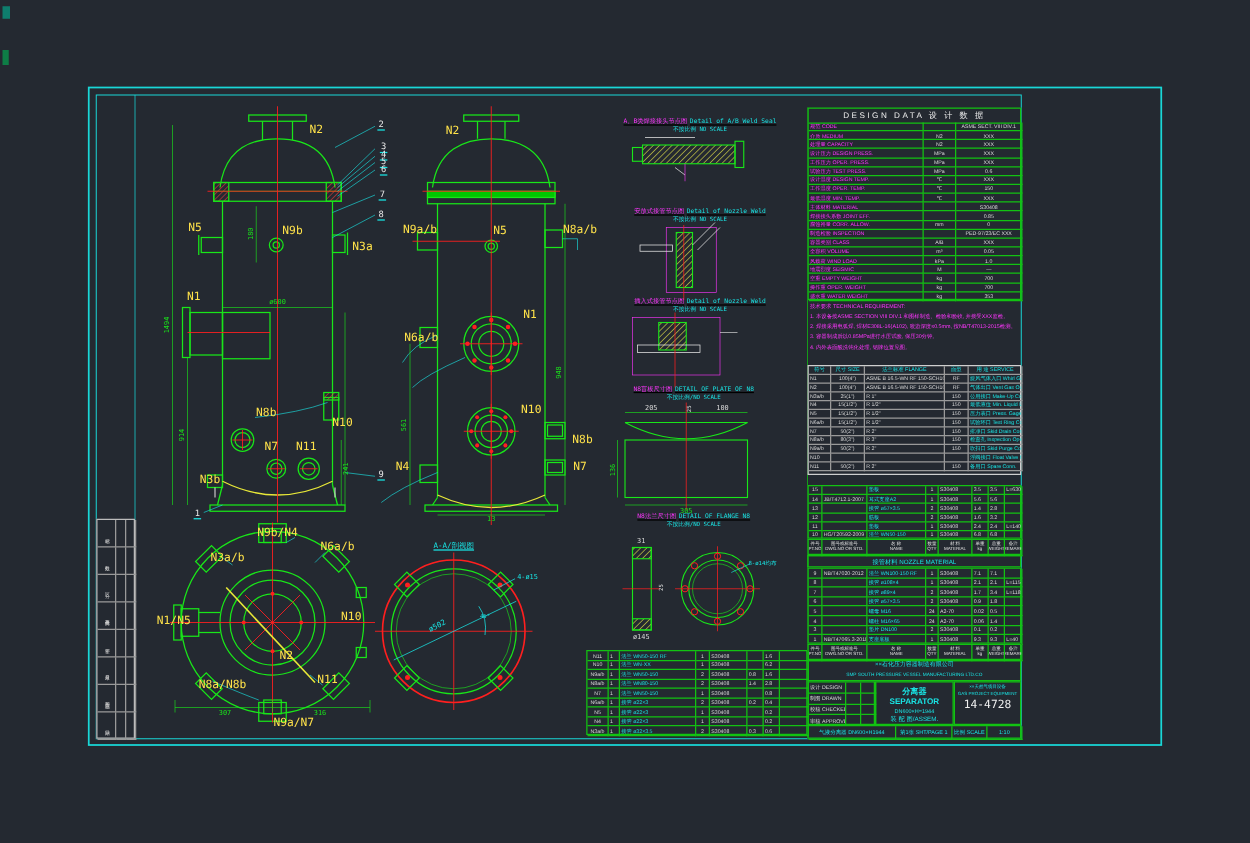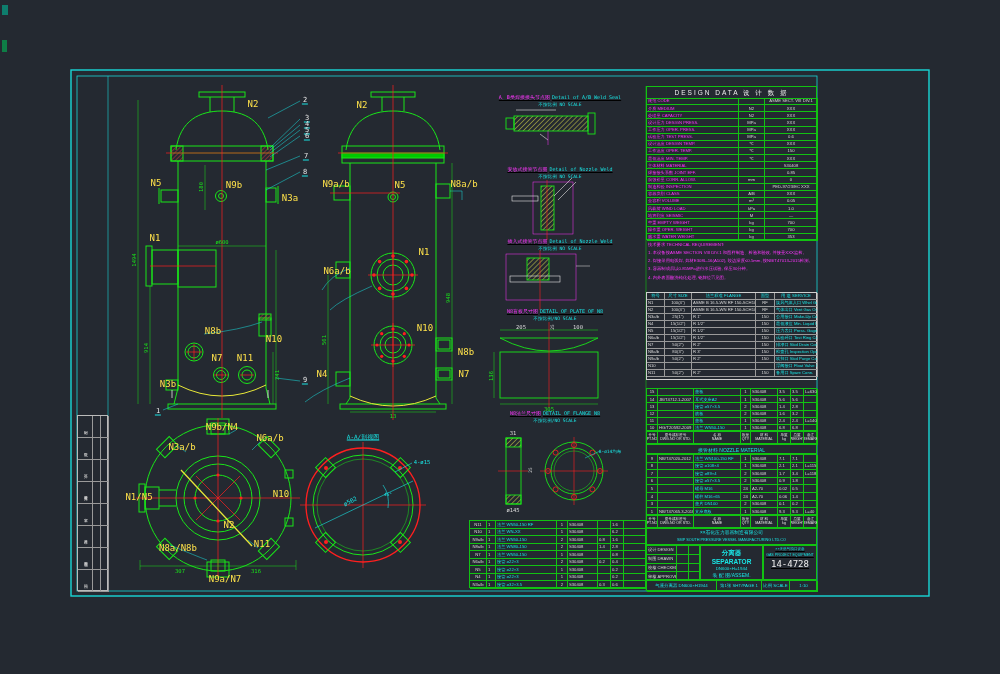--- a/index.html
+++ b/index.html
@@ -55,21 +55,21 @@
   .t-bomhead2{top:515px;}
   .company{position:absolute;left:646px;top:528px;width:171px;height:17px;border:0.8px solid #12c212;
     box-sizing:border-box;text-align:center;color:#19e5e5;font-size:4.8px;line-height:1.6;}
   .t-sign{left:646px;top:545px;width:54px;height:35px;grid-template-columns:30px 12px 12px;grid-auto-rows:8.75px;}
   .tb-center{position:absolute;left:700px;top:545px;width:63px;height:35px;border:0.8px solid #12c212;
     box-sizing:border-box;text-align:center;color:#19e5e5;}
   .tb-center .l1{font-size:6.5px;margin-top:3px;font-weight:bold;}
   .tb-center .l2{font-size:4.4px;margin-top:1px;}
   .tb-center .l3{font-size:5px;margin-top:1px;}
   .tb-right{position:absolute;left:763px;top:545px;width:54px;height:35px;border:0.8px solid #12c212;
-    box-sizing:border-box;text-align:center;text-decoration:underline;}
+    box-sizing:border-box;text-align:center;}
   .tb-right .stamp{color:#19e5e5;font-size:3.6px;line-height:1.3;margin-top:1px;}
   .tb-right .no{color:#efefef;font-size:9px;font-family:"DejaVu Sans Mono",monospace;margin-top:2px;}
   .t-foot{left:646px;top:580px;width:171px;height:11px;grid-template-columns:70px 45px 28px 28px;grid-auto-rows:11px;}
   .t-foot .cell{color:#19e5e5;justify-content:center;font-size:4.4px;}
   .t-bt{left:469px;top:520px;width:177px;height:68px;grid-template-columns:17px 9px 61px 11px 30px 13px 13px 23px;
     grid-auto-rows:7.55px;}
   .t-bt .cell.c2{color:#19e5e5;}
   .t-bt .cell.c0{justify-content:center;}
   
   .t-rev{left:77px;top:415px;width:31px;height:176px;grid-template-columns:15px 8px 8px;grid-auto-rows:22px;
@@ -422,21 +422,21 @@
 <div class="lbl" style="left:464px;top:374px">N7</div>
 
 <div class="lbl" style="left:222px;top:427px">N9b/N4</div>
 <div class="lbl" style="left:270px;top:438px">N6a/b</div>
 <div class="lbl" style="left:182px;top:447px">N3a/b</div>
 <div class="lbl" style="left:139px;top:497px">N1/N5</div>
 <div class="lbl" style="left:281px;top:494px">N10</div>
 <div class="lbl" style="left:229px;top:525px">N2</div>
 <div class="lbl" style="left:178px;top:548px">N8a/N8b</div>
 <div class="lbl" style="left:262px;top:544px">N11</div>
-<div class="lbl" style="left:225px;top:579px">N9a/N7</div>
+<div class="lbl" style="left:235px;top:579px">N9a/N7</div>
 
 <div class="bal" style="left:305px;top:100px">2</div>
 <div class="bal" style="left:307px;top:118px">3</div>
 <div class="bal" style="left:307px;top:124px">4</div>
 <div class="bal" style="left:307px;top:130px">5</div>
 <div class="bal" style="left:307px;top:136px">6</div>
 <div class="bal" style="left:306px;top:156px">7</div>
 <div class="bal" style="left:305px;top:172px">8</div>
 <div class="bal" style="left:158px;top:411px">1</div>
 <div class="bal" style="left:305px;top:380px">9</div>

